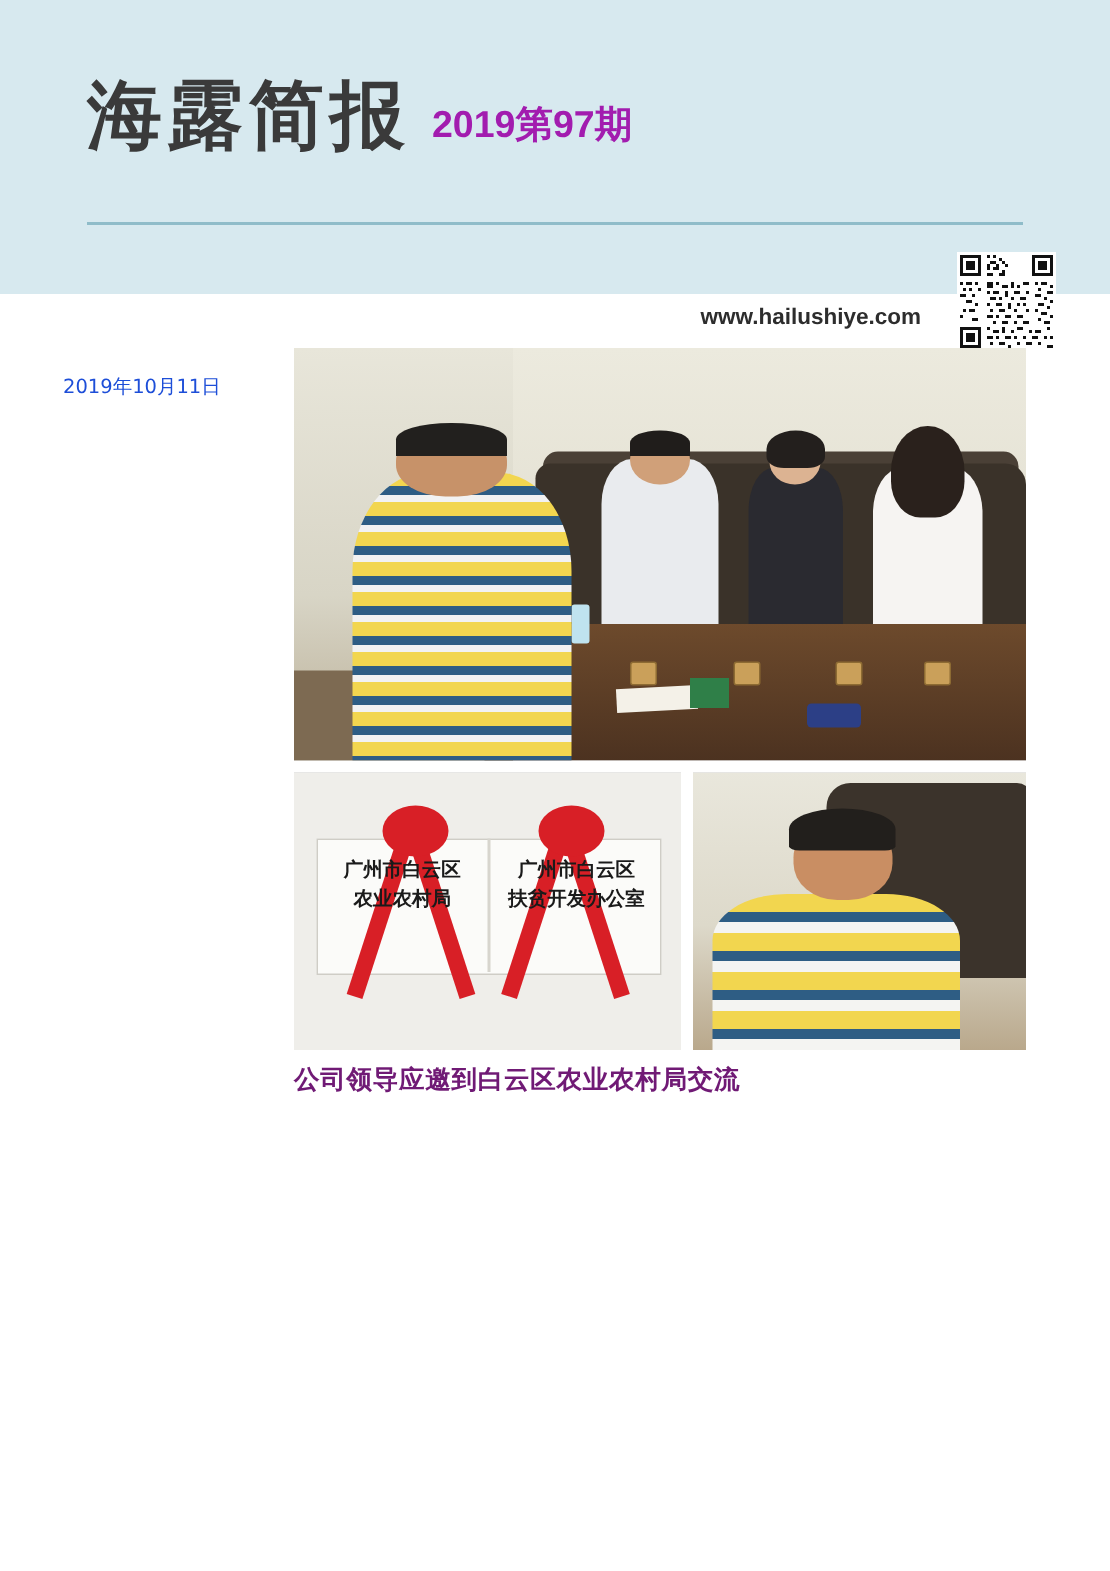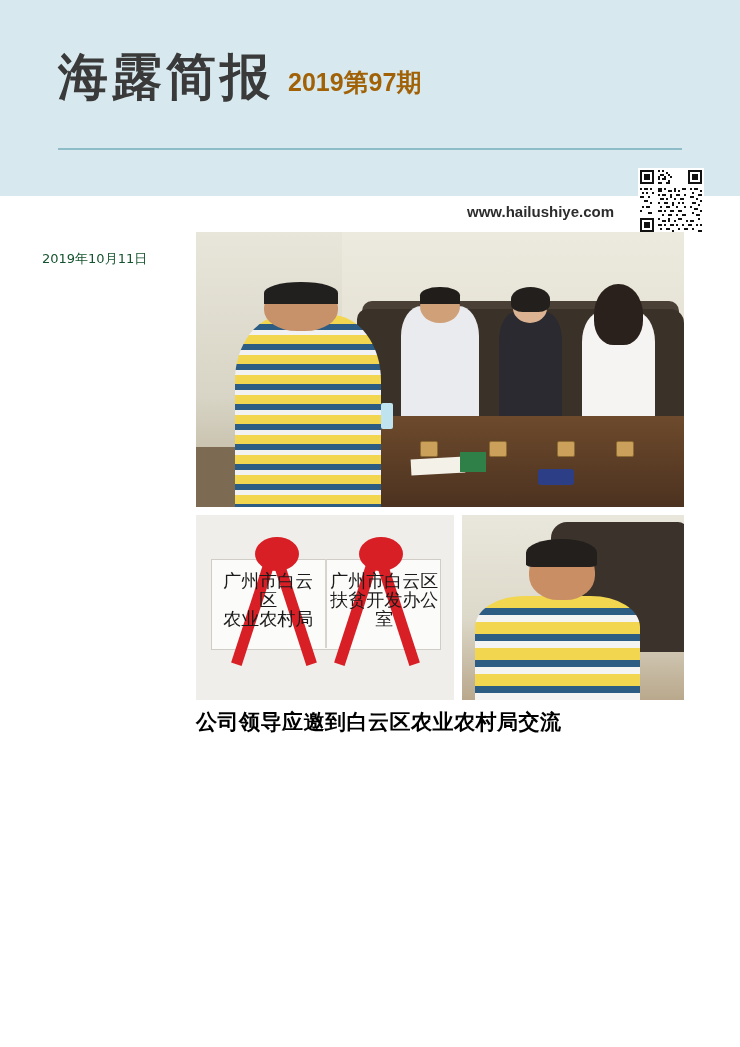--- a/index.html
+++ b/index.html
@@ -49,21 +49,21 @@
     font-size: 50px;
     font-weight: bold;
     letter-spacing: 4px;
     color: #3a3a3a;
     line-height: 1;
   }
   .masthead-issue {
     font-family: "Liberation Sans", sans-serif;
     font-size: 25px;
     font-weight: bold;
-    color: #a16207;
+    color: #a21caf;
     margin-left: 14px;
     padding-bottom: 3px;
   }
   .site-url {
     position: absolute;
     right: 126px;
     top: 203px;
     font-family: "Liberation Sans", sans-serif;
     font-size: 15px;
     font-weight: bold;
@@ -80,21 +80,21 @@
     padding: 2px;
     box-sizing: border-box;
   }
   .qr svg { display: block; }
   
   .meta {
     position: absolute;
     left: 42px;
     top: 246px;
     width: 150px;
-    color: #14532d;
+    color: #1d4ed8;
     font-family: "DejaVu Sans", "Liberation Sans", sans-serif;
     font-size: 13px;
     line-height: 26px;
   }
   .meta-date { white-space: nowrap; }
   .meta-dept { white-space: nowrap; }
   
   .photo {
     position: absolute;
     overflow: hidden;
@@ -227,22 +227,22 @@
     position: absolute; left: 6%; top: 24%; width: 88%; height: 48%;
     background: #fbfbf9; border: 1px solid #cfcdc6;
   }
   .ps-split {
     position: absolute; left: 50%; top: 24%; width: 2px; height: 48%;
     background: #d7d5ce;
   }
   .ps-text {
     position: absolute;
     font-family: "DejaVu Sans", "Liberation Sans", sans-serif;
-    font-size: 18px;
-    font-weight: normal;
+    font-size: 13px;
+    font-weight: bold;
     color: #1a1a1a;
     line-height: 19px;
     text-align: center;
   }
   .ps-text.left { left: 8%; top: 30%; width: 40%; }
   .ps-text.right { left: 52%; top: 30%; width: 42%; }
   .ps-flower {
     position: absolute; width: 44px; height: 34px; background: #d81f26;
     border-radius: 50%; top: 12%;
   }
@@ -273,23 +273,23 @@
     position: absolute; left: 29%; top: 13%; width: 32%; height: 15%;
     background: #221f1c; border-radius: 50% 50% 10% 10%;
   }
   
   .article-title {
     position: absolute;
     left: 196px;
     top: 708px;
     width: 492px;
     font-family: "DejaVu Sans", "Liberation Sans", sans-serif;
-    font-size: 21px;
+    font-size: 17px;
     font-weight: bold;
-    color: #000000;
+    color: #701a75;
     letter-spacing: 0.5px;
   }
   .article-body {
     position: absolute;
     left: 52px;
     top: 748px;
     width: 636px;
     font-family: "DejaVu Sans", "Liberation Sans", sans-serif;
     font-size: 14.5px;
     line-height: 29px;

